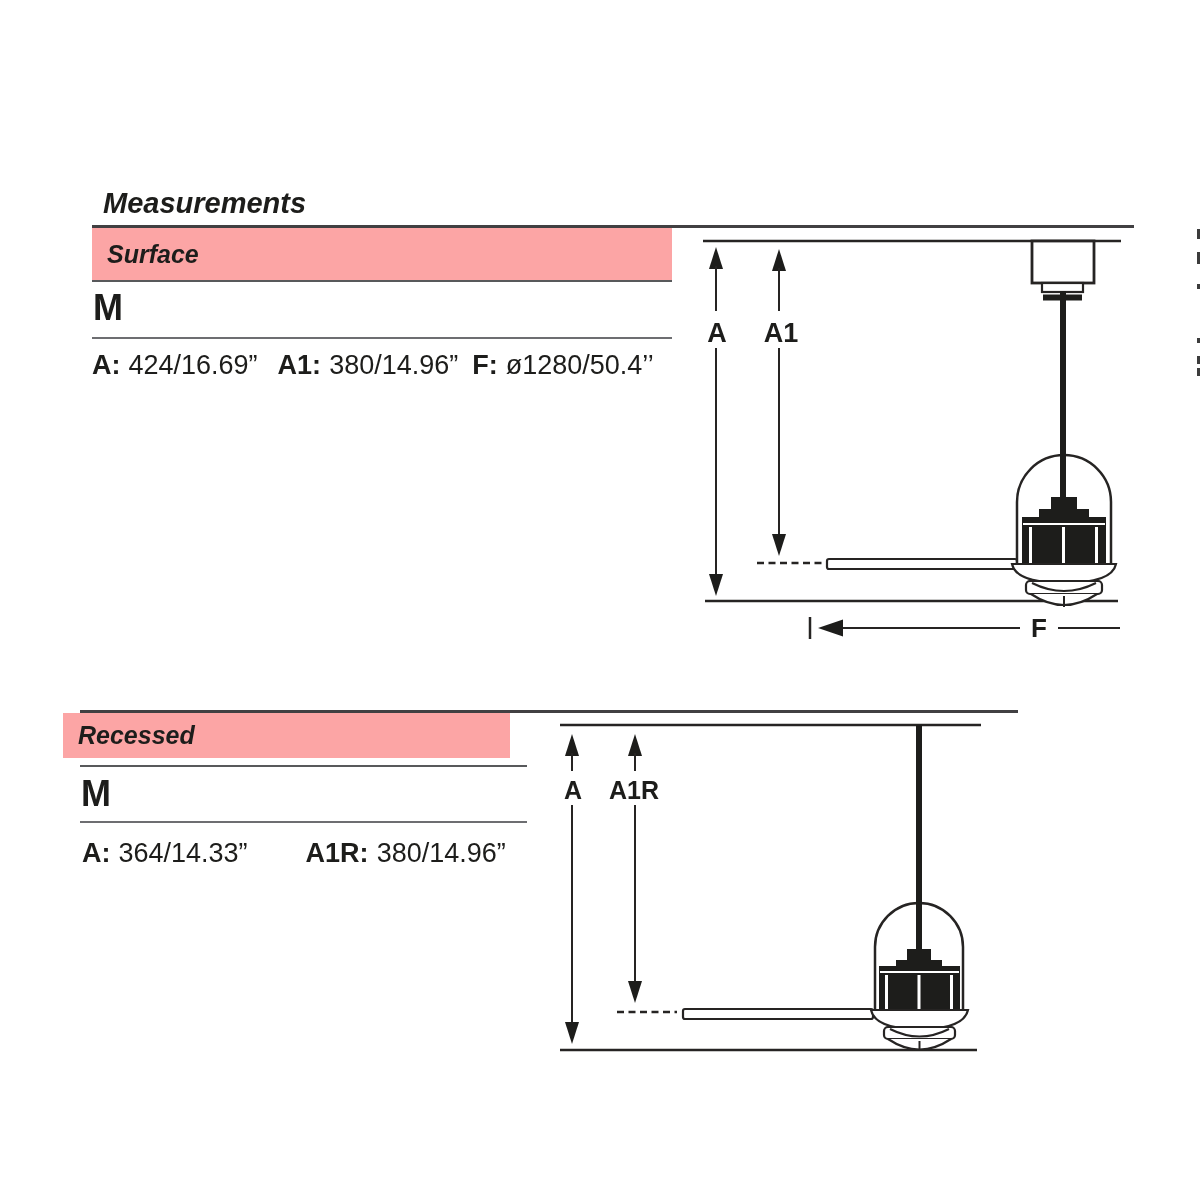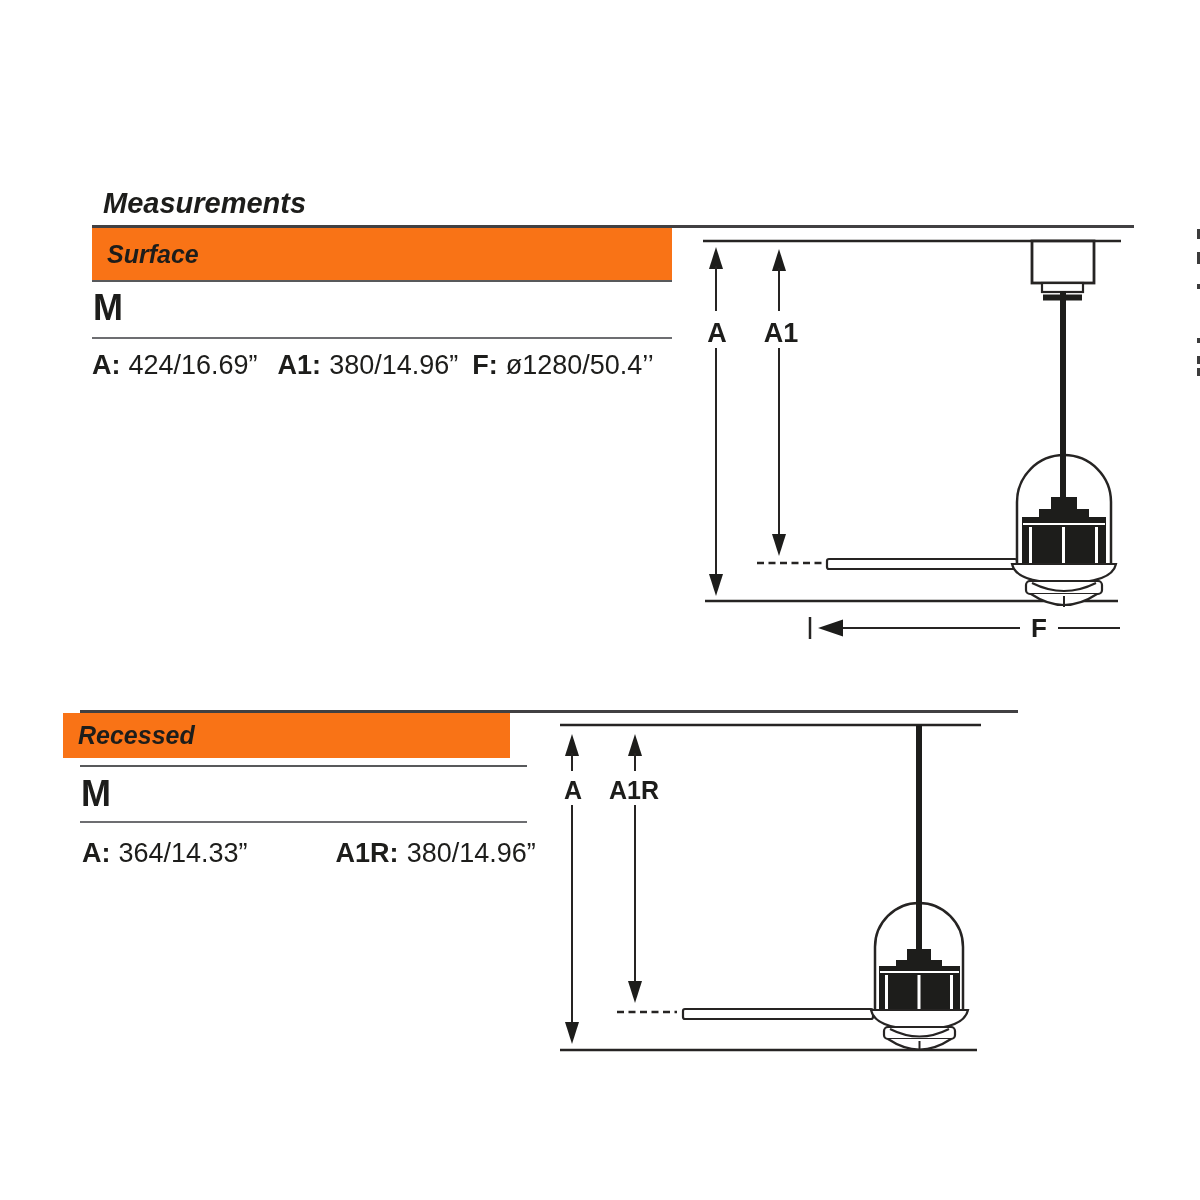--- a/index.html
+++ b/index.html
@@ -9,35 +9,35 @@
   }
   .page-title{
     position:absolute;left:92px;top:176px;margin:11px;
     font-size:29px;font-weight:bold;font-style:italic;color:#1d1d1b;
   }
   .rule{position:absolute;}
   .rule-dark{background:#414042;height:3px;}
   .rule-mid{background:#58595b;height:2px;}
   .rule-light{background:#6d6e71;height:2px;}
   .section-bar{
-    position:absolute;background:#f97316;display:flex;align-items:center;
+    position:absolute;background:#fca5a5;display:flex;align-items:center;
   }
   .section-bar .bar-label{
     font-size:25px;font-weight:bold;font-style:italic;padding-left:15px;color:#1d1d1b;
   }
   .model-code{
     position:absolute;font-size:36px;font-weight:bold;line-height:36px;color:#1d1d1b;
   }
   .dims-row{
     position:absolute;font-size:27px;line-height:27px;white-space:nowrap;color:#1d1d1b;
   }
   .dims-row .k{font-weight:bold;margin-right:8px;}
   .dims-row .v{margin-right:20px;}
   .dims-row .v.gap-sm{margin-right:14px;}
-  .dims-row .v.gap-lg{margin-right:88px;text-align:center;}
+  .dims-row .v.gap-lg{margin-right:58px;text-align:center;}
   .dims-row .v.last{margin-right:0;}
   svg.diagram{position:absolute;overflow:visible;}
   svg.diagram .ln{stroke:#262423;fill:none;}
   svg.diagram .fillw{fill:#ffffff;}
   svg.diagram .ink{fill:#1d1d1b;}
   svg.diagram text{
     font-family:"Liberation Sans", sans-serif;font-weight:bold;fill:#1d1d1b;
   }
   .edge-mark{position:absolute;width:3px;background:#3c3c3c;}
 </style>

